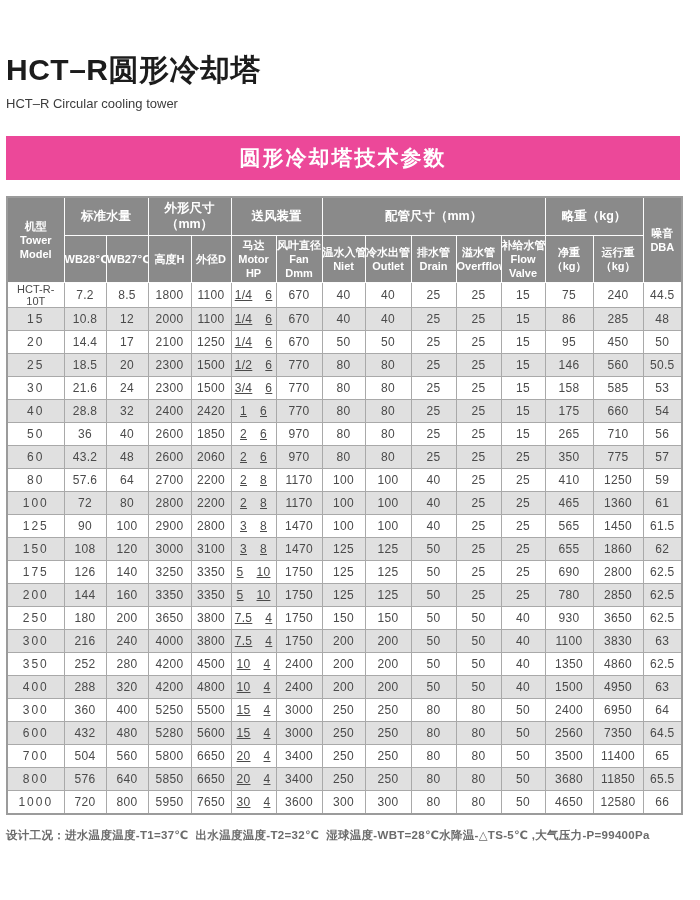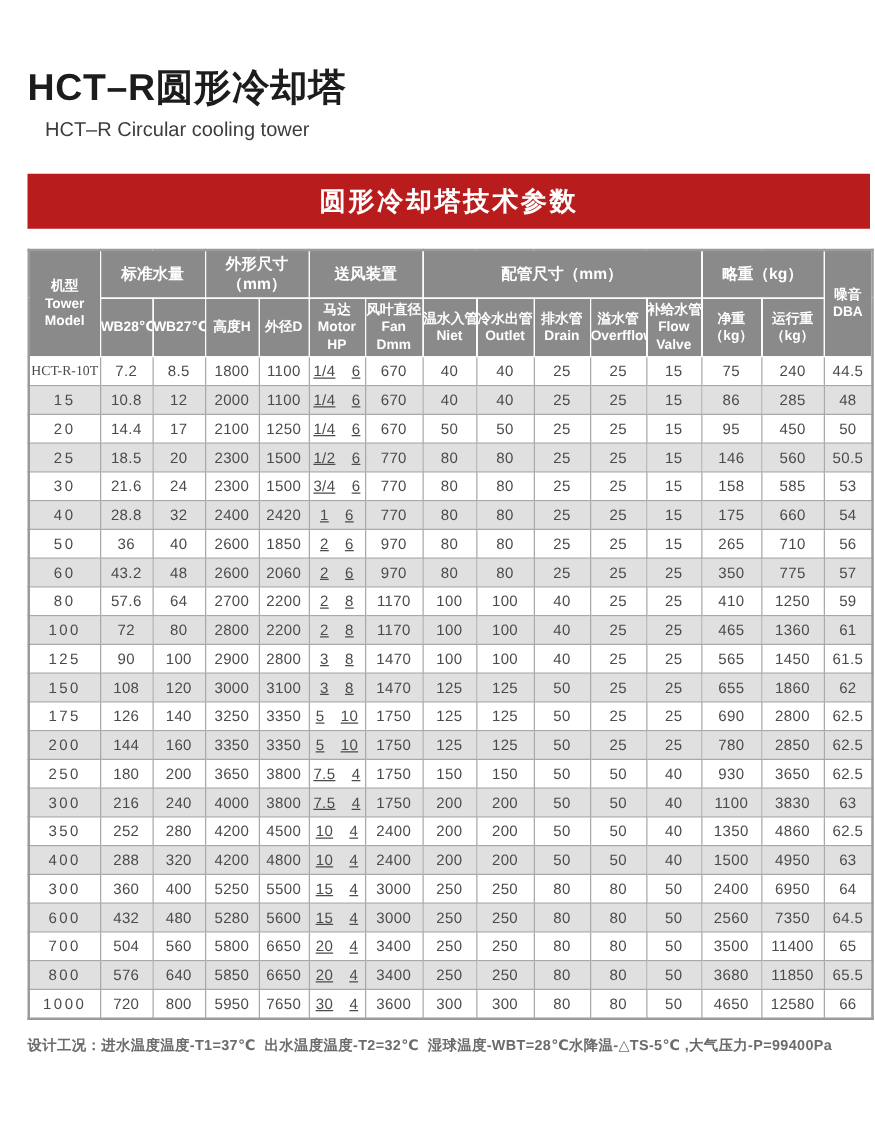--- a/index.html
+++ b/index.html
@@ -1,27 +1,27 @@
 <!DOCTYPE html>
 <html><head>
 <meta charset="utf-8">
 <style>
   html,body { margin:0; padding:0; }
   body {
     width:700px; height:900px; background:#ffffff;
     font-family:"Liberation Sans","DejaVu Sans",sans-serif;
     -webkit-font-smoothing:antialiased;
   }
-  .page { padding:50px 12px 0 22px; }
+  .page { padding:50px 12px 0 6px; }
 
   .title {
     margin:0 0 5px 0; font-size:30px; font-weight:bold;
     color:#1c1c1c; letter-spacing:0.5px;
   }
-  .subtitle { margin:0 0 25px 14px; font-size:16px; color:#3c3c3c; }
+  .subtitle { margin:0 0 25px 0; font-size:13px; color:#3c3c3c; }
 
   .banner {
     width:674px; height:44px; background:#cd261c; color:#ffffff;
     display:flex; align-items:center; justify-content:center;
     font-size:21px; font-weight:bold; letter-spacing:2px;
     margin-bottom:16px;
   }
 
   table.spec {
     width:674px; table-layout:fixed; border-collapse:collapse;
@@ -35,37 +35,37 @@
   .th-top { font-size:12.5px; height:20px; }
   .th-sub { font-size:11px; }
   td {
     border:1px solid #a9a9a9; text-align:center; vertical-align:middle;
     font-size:12px; color:#4a4a4a; height:22px; padding:0 1px;
     letter-spacing:0.3px; overflow:hidden;
   }
   tbody tr { background:#ffffff; }
   tbody tr:nth-child(even) { background:#e0e0e0; }
   .model-cell { letter-spacing:2px; }
-  tbody tr:first-child .model-cell { letter-spacing:0; font-size:11px;font-family:Liberation Serif, serif; }
+  tbody tr:first-child .model-cell { letter-spacing:0; font-size:11px; }
   .motor-wrap { display:flex; justify-content:center; gap:13px;text-decoration:underline; }
 
   .footnote {
     margin-top:13px; width:674px; font-size:11.5px; color:#6b6b6b;
     letter-spacing:0.3px; white-space:pre-wrap;font-weight:bold;
   }
 </style>
 </head>
 <body>
 
 <div class="page">
 
   <h1 class="title">HCT–R圆形冷却塔</h1>
   <p class="subtitle">HCT–R Circular cooling tower</p>
 
-  <div class="banner" style="background: #b91c1c; text-align: right;">
+  <div class="banner" style="background: #ec4899; text-align: right;">
     <span>圆形冷却塔技术参数</span>
   </div>
 
   <table class="spec">
     <colgroup>
       <col style="width:57px">
         <col style="width:42px">
         <col style="width:42px">
       <col style="width:43px">
         <col style="width:40px">

